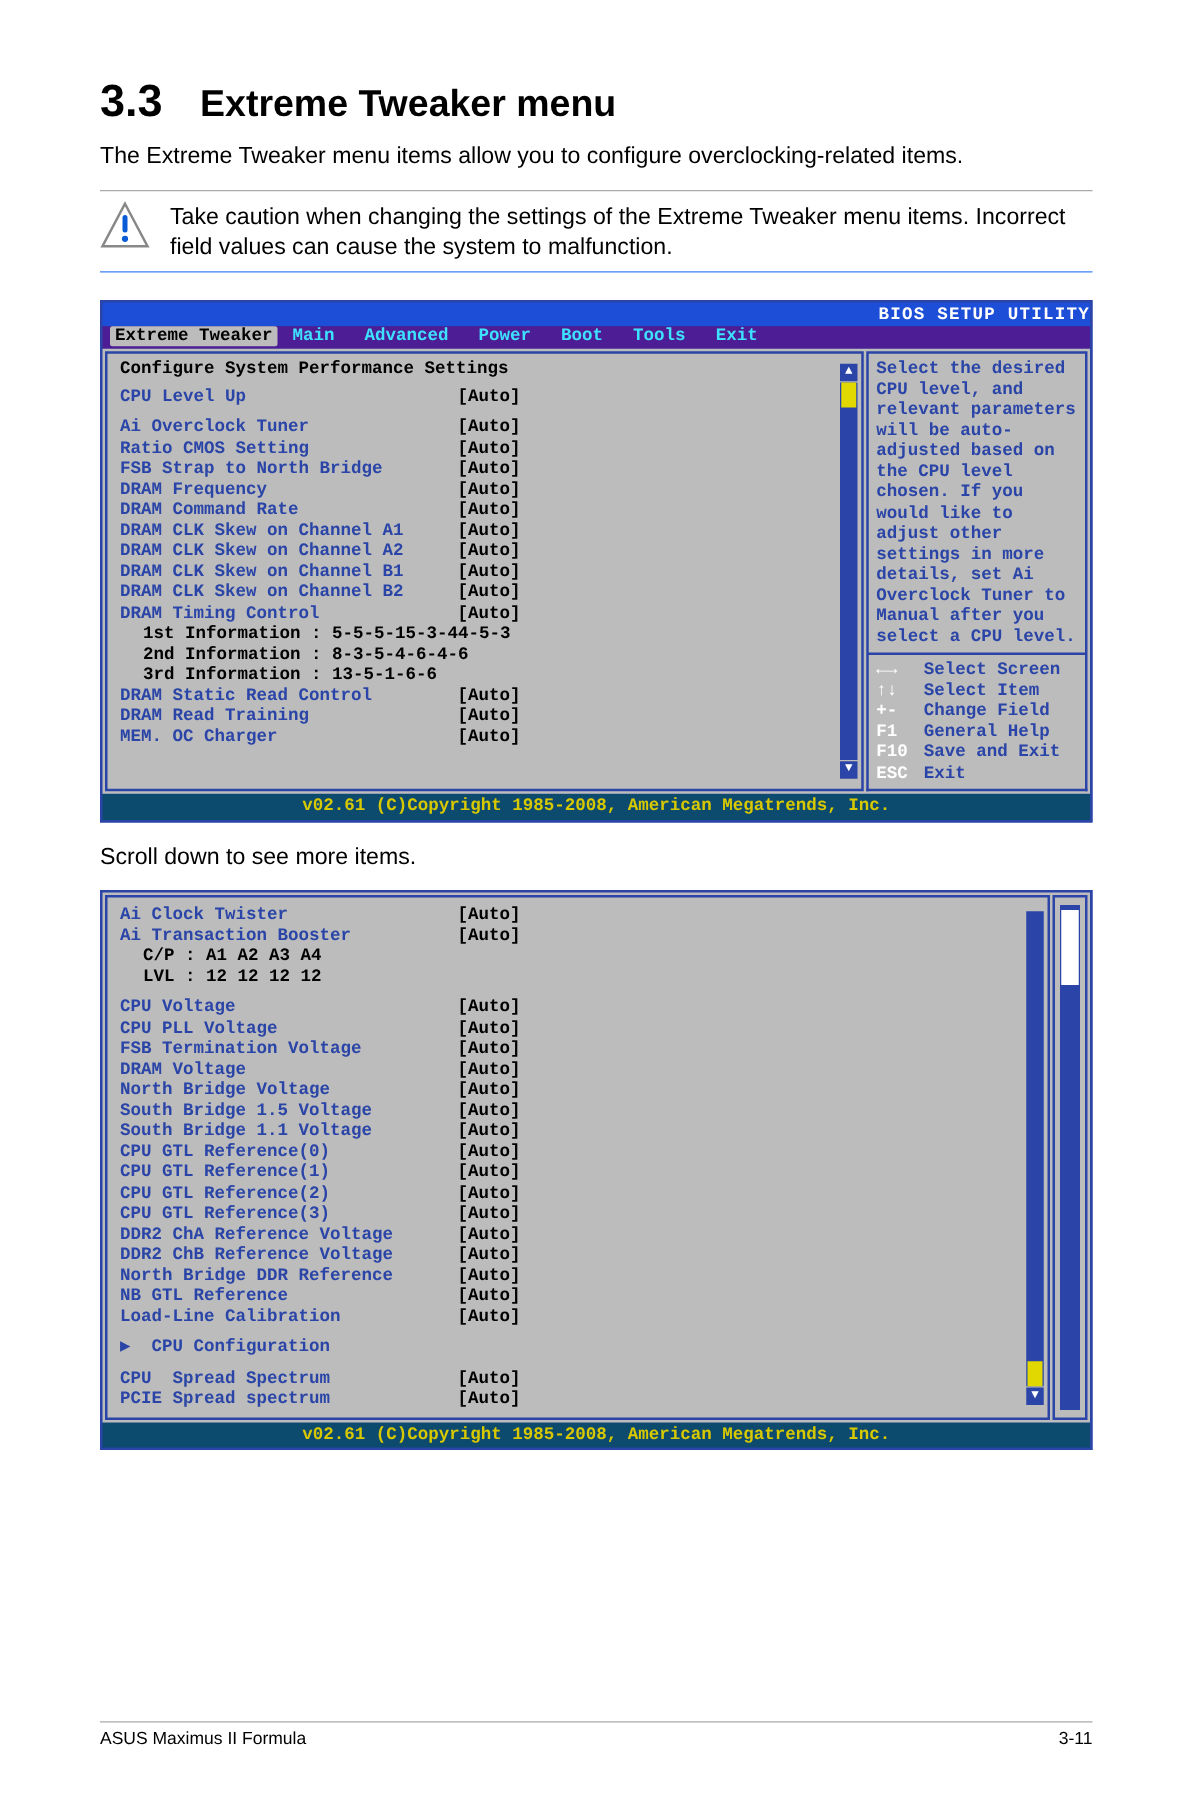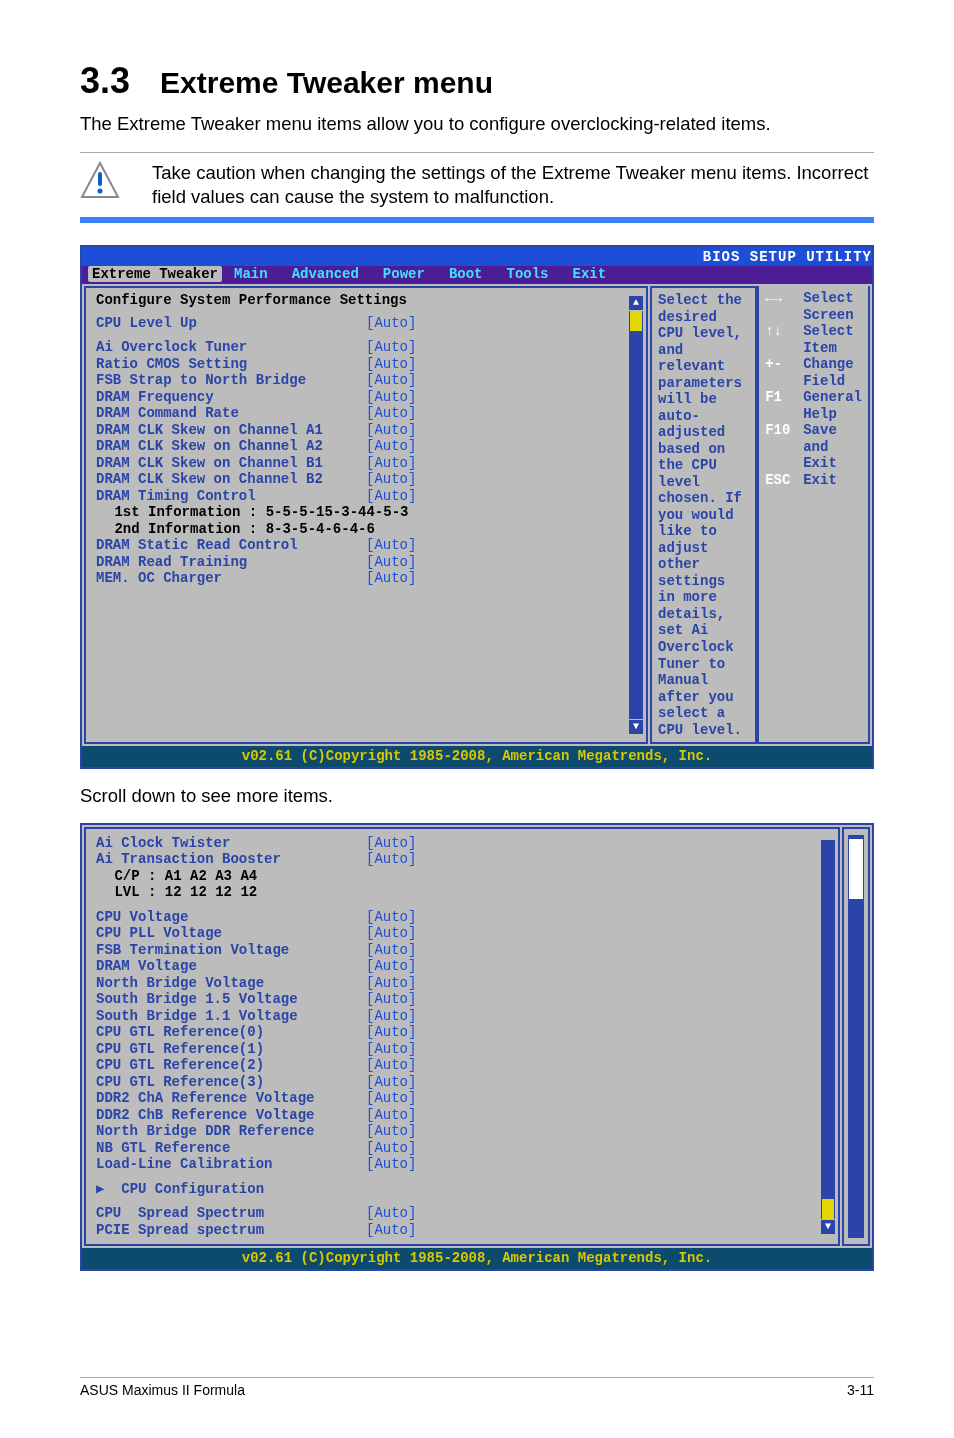--- a/index.html
+++ b/index.html
@@ -25,24 +25,24 @@
   }
   .intro {
     font-size: 18.5px;
     margin-top: 10px;
     line-height: 1.3;
   }
   .caution-row {
     display: flex;
     align-items: flex-start;
     border-top: 1px solid #aaa;
-    border-bottom: 6px solid #3b82f6;
+    border-bottom: 1px solid #3b82f6;
     margin-top: 16px;
     padding: 8px 0;
-    gap: 32px;
+    gap: 16px;
   }
   .caution-icon {
     width: 40px;
     height: 40px;
     flex: 0 0 auto;
   }
   .caution-text {
     font-size: 18.5px;
     line-height: 1.3;
   }
@@ -88,24 +88,24 @@
     position: relative;
   }
   .bios-left {
     flex: 1;
     border: 2px solid #2a45a7;
     margin: 2px;
     padding: 4px 6px 2px 10px;
     position: relative;
   }
   .bios-right {
-    width: 220px;
+    width: 177px;
     margin: 2px 2px 2px 0;
     display: flex;
-    flex-direction: row;
+    flex-direction: column;
   }
   .bios-help {
     border: 2px solid #2a45a7;
     padding: 4px 6px;
     color: #2a45a7;
     font-weight: bold;
   }
   .bios-keys {
     border: 2px solid #2a45a7;
     border-top: none;
@@ -121,22 +121,22 @@
   }
   .bios-label {
     color: #2a45a7;
     font-weight: bold;
     width: 270px;
     white-space: pre;
   }
   .bios-label.black { color:#000; }
   .bios-label.indent { padding-left:10px; color:#000; }
   .bios-val {
-    color: #1d4ed8;
-    font-weight: normal;
+    color: #000000;
+    font-weight: bold;
   }
   .bios-footer {
     background: #0c4a6e;
     color: #d8c800;
     text-align: center;
     padding: 2px 0;
     font-weight: bold;
   }
   .scrollbar {
     position: absolute;
@@ -281,20 +281,23 @@
             <span class="bios-val">[Auto]</span>
           </div>
         </div>
       <div id="bios1-info">
           <div class="bios-row">
             <span class="bios-label indent"> 1st Information : 5-5-5-15-3-44-5-3</span>
           </div>
           <div class="bios-row">
             <span class="bios-label indent"> 2nd Information : 8-3-5-4-6-4-6</span>
           </div>
+          <div class="bios-row">
+            <span class="bios-label indent"> 3rd Information : 13-5-1-6-6</span>
+          </div>
         </div>
       <div id="bios1-list2">
           <div class="bios-row">
             <span class="bios-label">DRAM Static Read Control</span>
             <span class="bios-val">[Auto]</span>
           </div>
           <div class="bios-row">
             <span class="bios-label">DRAM Read Training</span>
             <span class="bios-val">[Auto]</span>
           </div>

